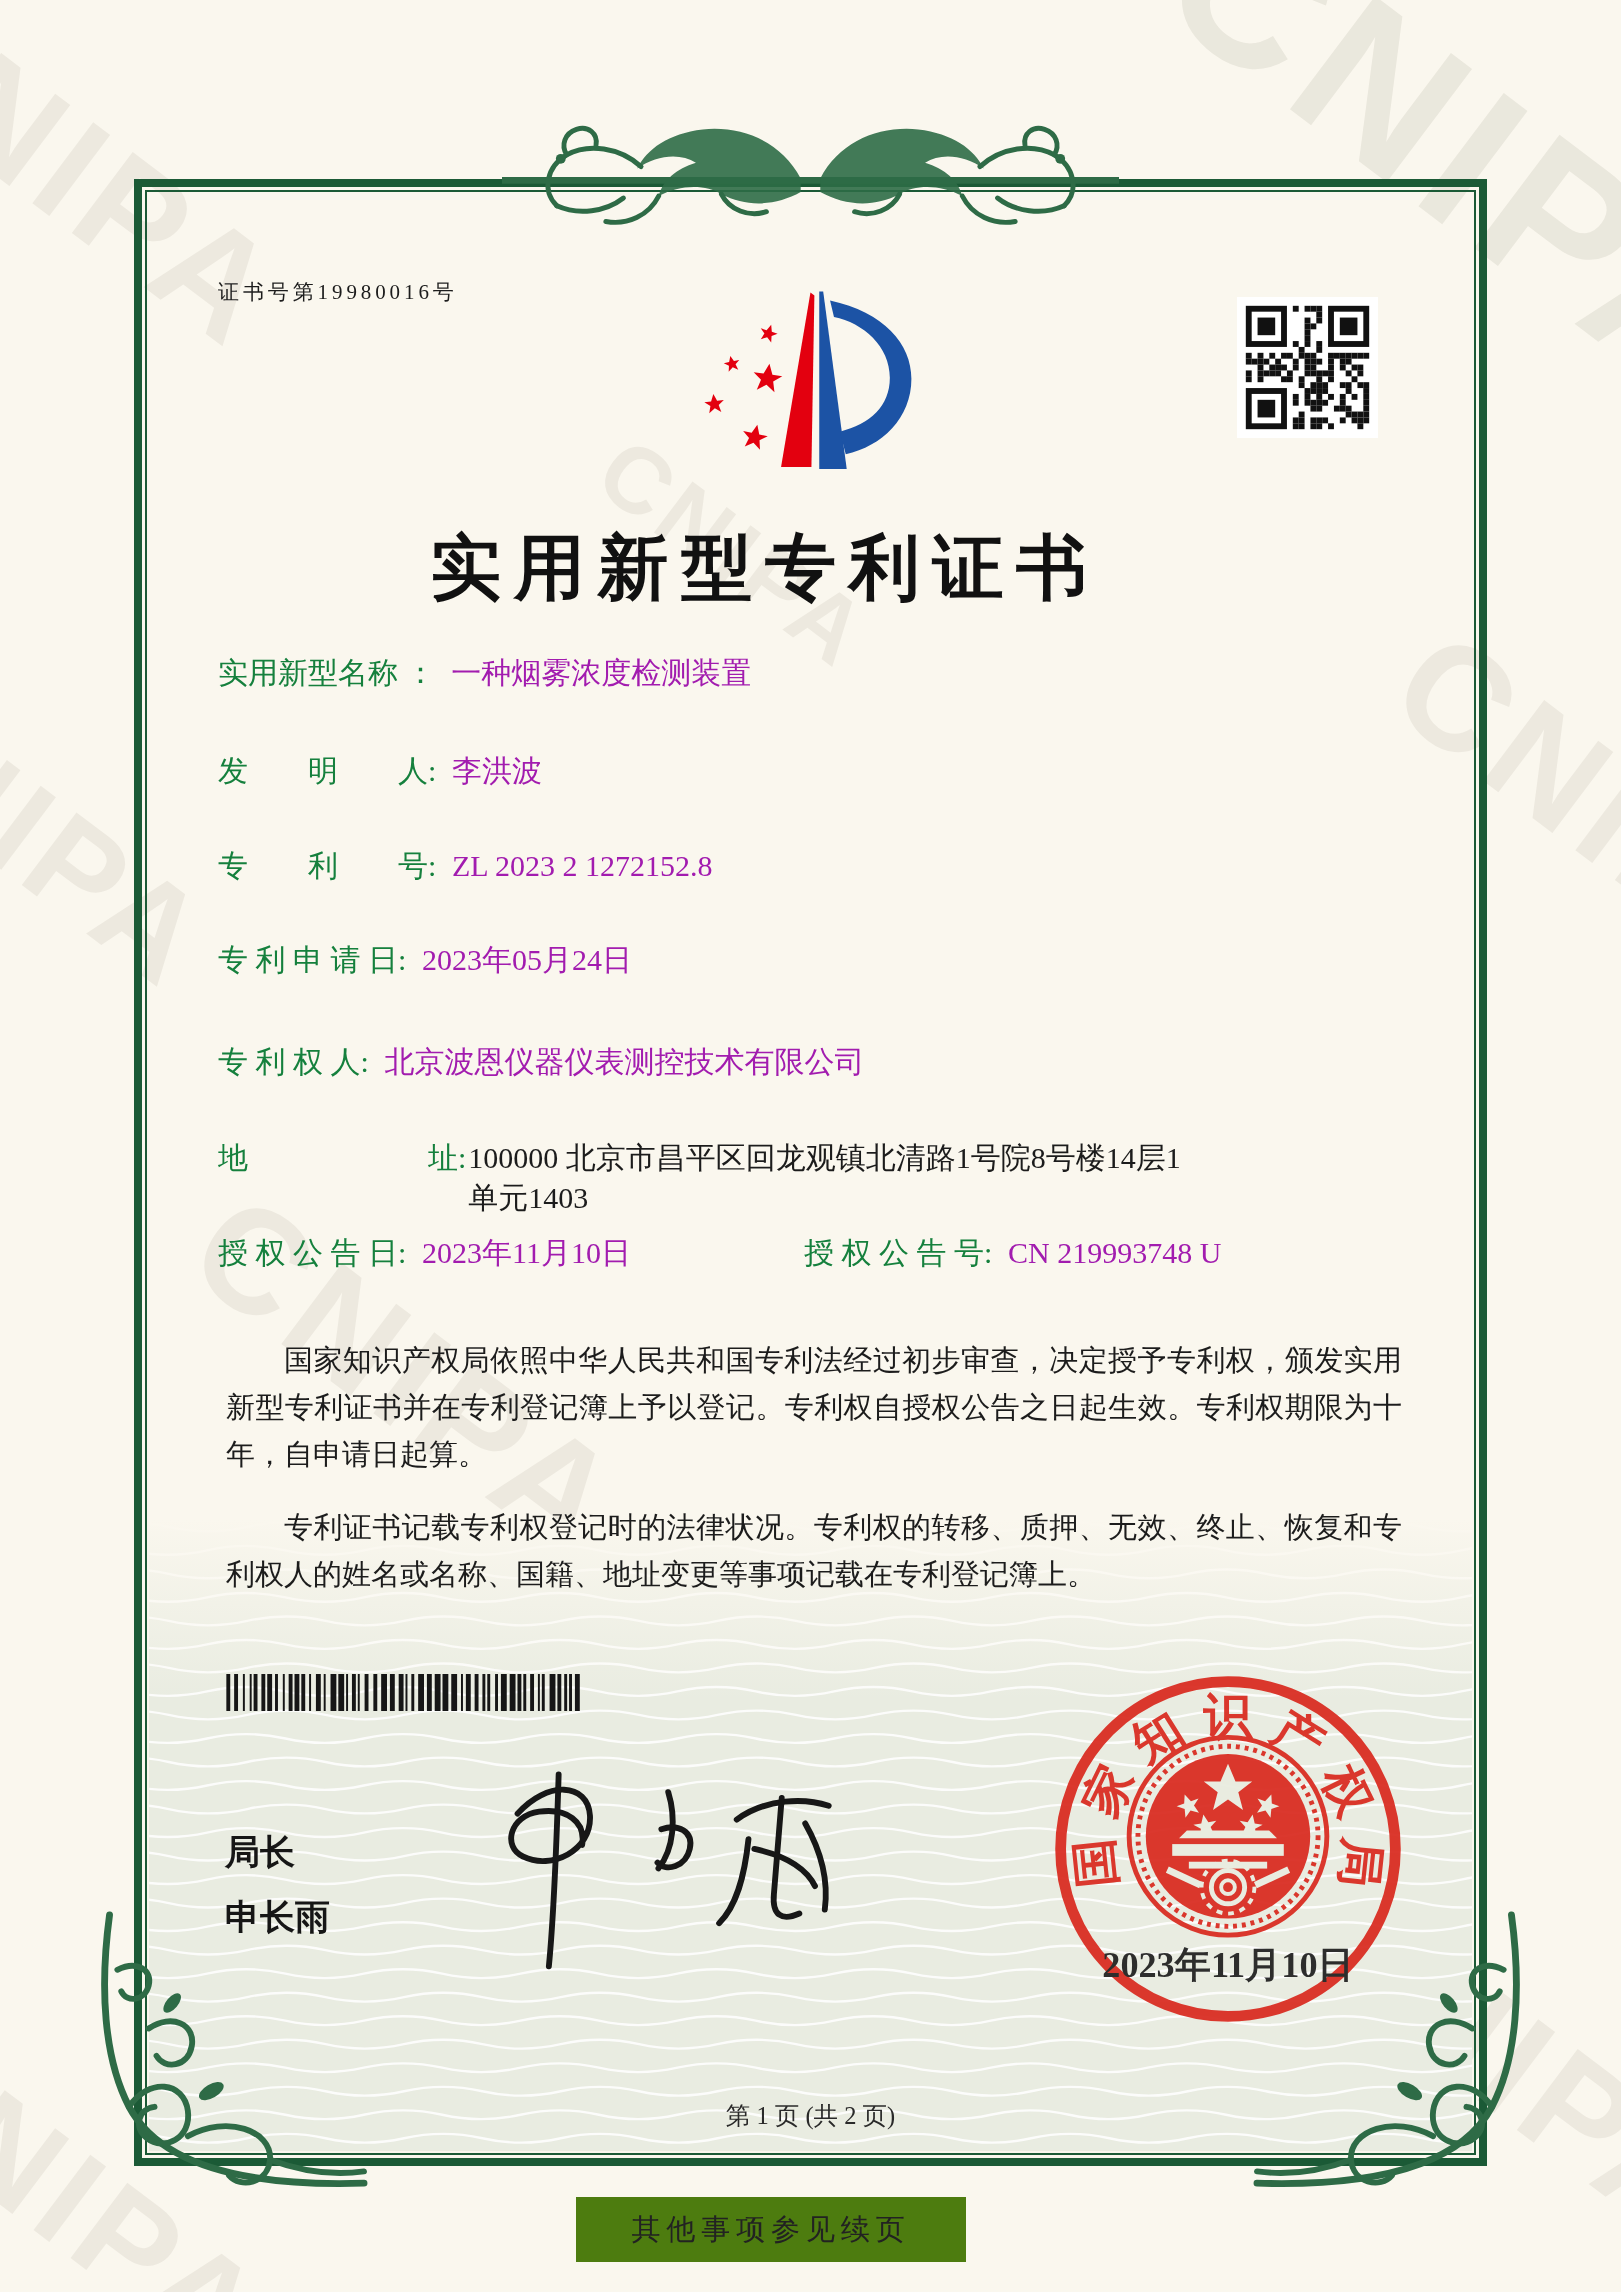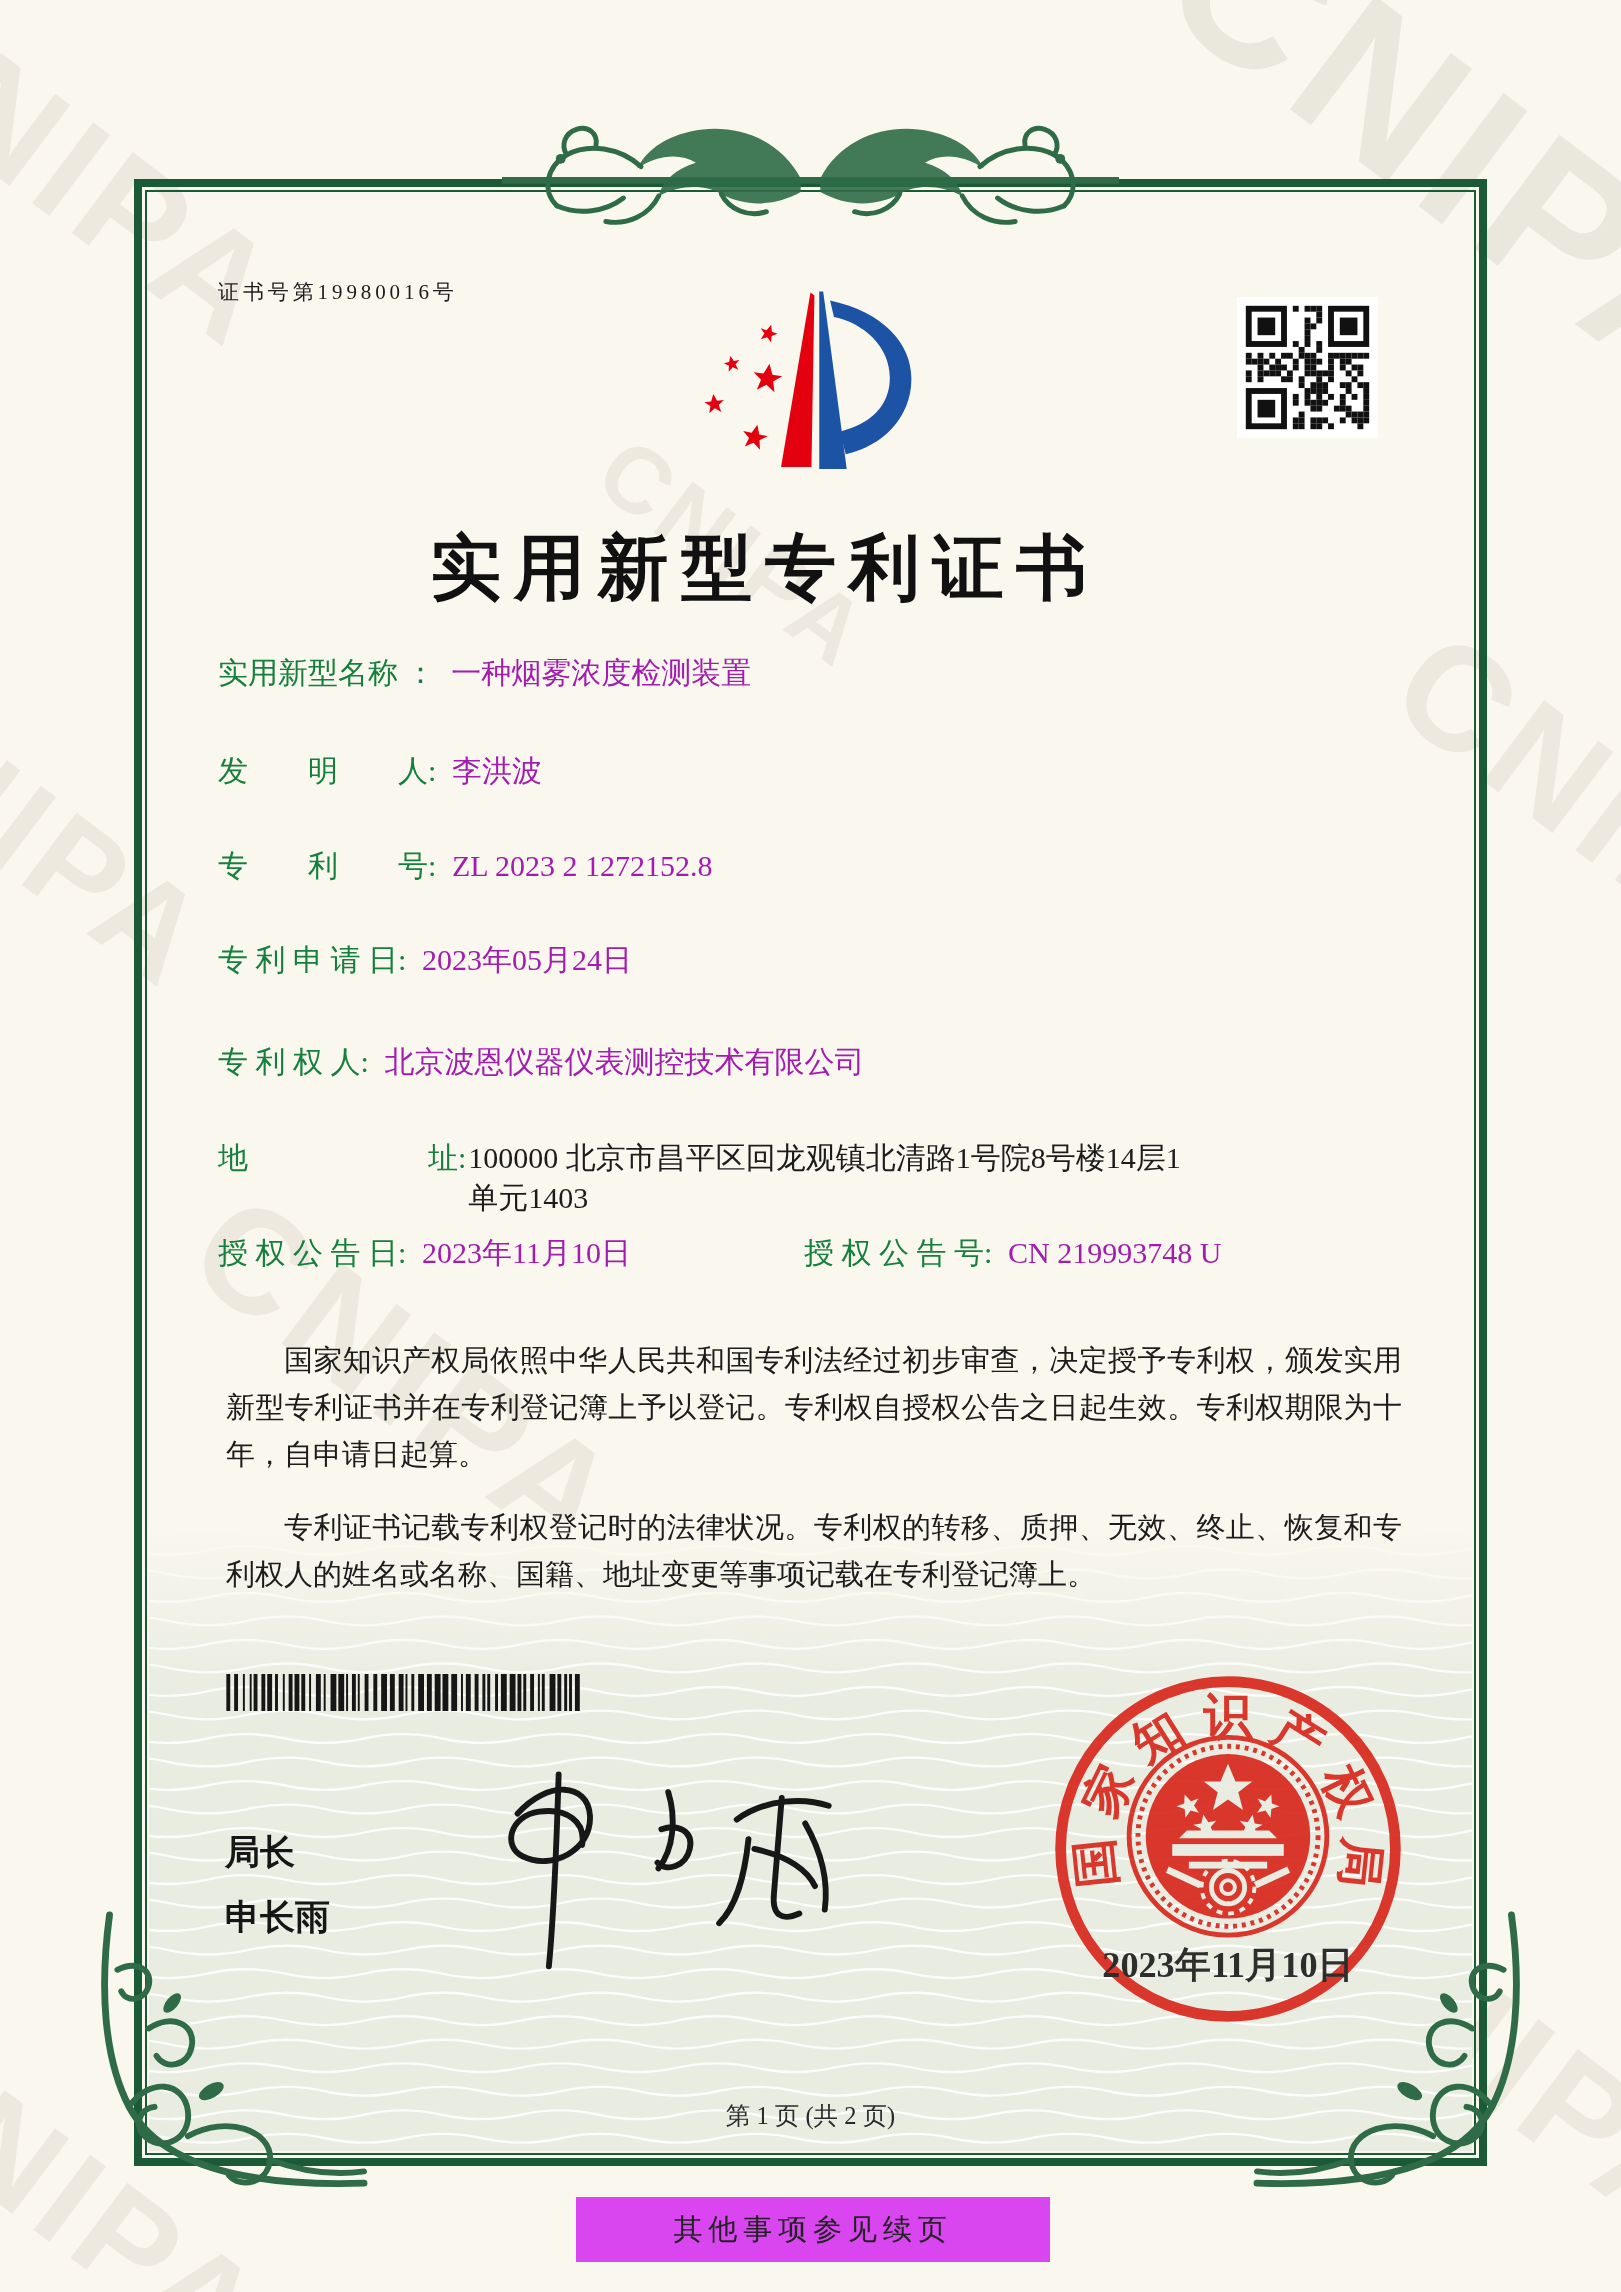--- a/index.html
+++ b/index.html
@@ -40,21 +40,21 @@
   .row{left:218px;font-size:30px;white-space:nowrap;}
   .row .lbl{color:#15803d;}
   .row .val{margin-left:15.7px;color:#a21caf;margin-top:20px;}
   .row .valblock{display:inline-block;vertical-align:top;margin-left:2px;white-space:normal;width:902px;line-height:40px;}
   .body-text{left:218px;top:1329px;width:1192px;font-size:29px;line-height:47px;text-align:justify;}
   .body-text p{margin:8px;text-indent:2em;}
   .body-text p + p{margin-top:25.5px;}
   .signer{left:225px;top:1819px;font-family:"Liberation Sans","DejaVu Sans",sans-serif;
           font-size:35px;font-weight:600;line-height:65px;color:#161616;}
   .footer-page{left:134px;top:2099px;width:1353px;text-align:center;font-size:24.5px;color:#2a2a2a;z-index:3;}
-  .note-box{left:576px;top:2197px;width:474px;height:65px;background:#d946ef;z-index:2;
+  .note-box{left:576px;top:2197px;width:390px;height:65px;background:#4d7c0f;z-index:2;
             display:flex;align-items:center;justify-content:center;}
   .note-box span{font-size:29px;letter-spacing:5.9px;color:#222;}
 
   svg text{font-family:"Liberation Serif","DejaVu Serif",serif;}
   .seal-svg{z-index:5;opacity:.93;}
   .sig-svg{z-index:4;}
 </style>
 </head>
 <body>
 

